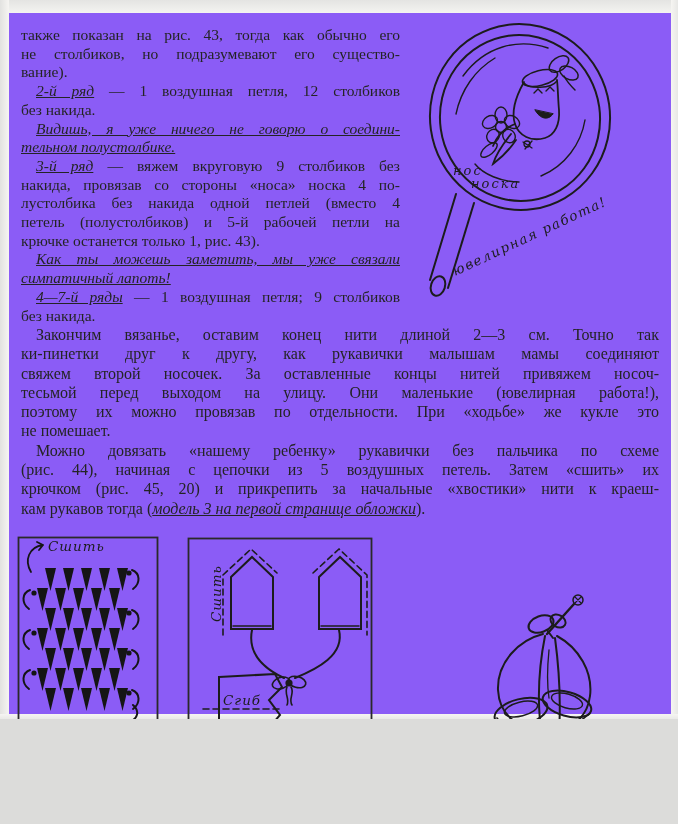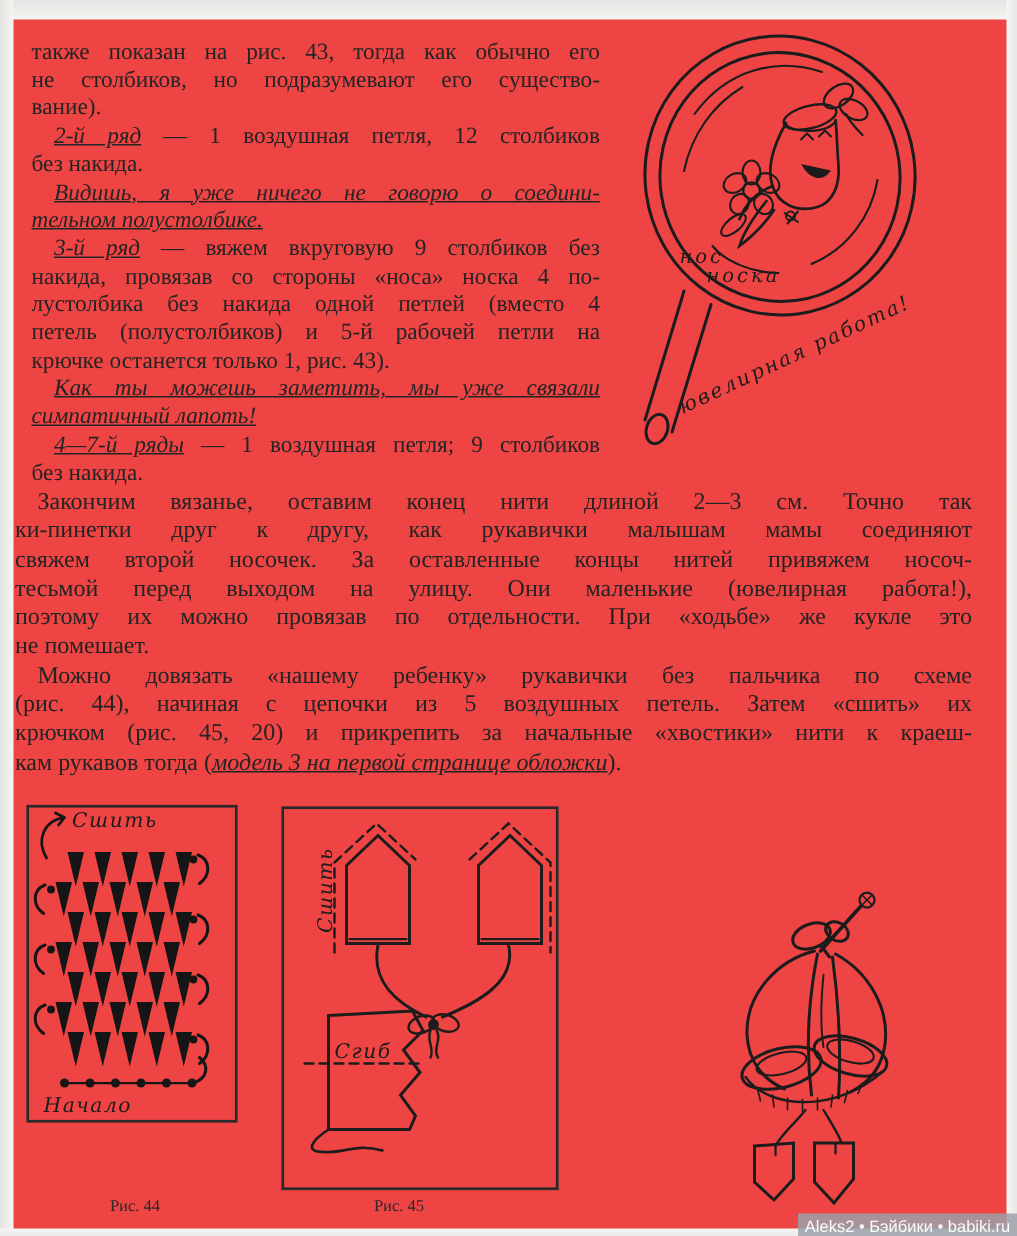--- a/index.html
+++ b/index.html
@@ -1,35 +1,35 @@
 <!DOCTYPE html>
 <html><head>
 <meta charset="utf-8">
 <style>
   html,body{margin:0;padding:0;background:#dcdcda;}
   .page{
-    position:relative; width:678px; height:824px; overflow:hidden;
-    background:#ef4444; color:#242424;
+    position:relative; width:678px; height:719px; overflow:hidden;
+    background:#8b5cf6; color:#242424;
     font-family:"Liberation Serif","DejaVu Serif",serif;
   }
   .edge-top{position:absolute;top:0;left:0;right:0;height:13px;
     background:linear-gradient(#e4e4e2,#f4f4f1);}
   .edge-left{position:absolute;top:0;left:0;bottom:0;width:9px;
     background:linear-gradient(90deg,#e2e2e0,#f6f5f2);}
   .edge-right{position:absolute;top:0;right:0;bottom:0;width:7px;
     background:linear-gradient(270deg,#e7e7e5,#f6f5f2);}
   .edge-bottom{position:absolute;left:0;right:0;bottom:0;height:5px;
     background:linear-gradient(0deg,#e9e9e7,#f6f5f2);}
 
   .leftcol{
     position:absolute; left:21px; top:26px; width:379px;
     font-size:15.5px; line-height:18.7px;
   }
   .bodytext{
-    position:absolute; left:10px; top:325px; width:638px;
+    position:absolute; left:21px; top:325px; width:638px;
     font-size:16px; line-height:19.3px;
   }
   .tline{ text-align:justify; text-align-last:justify; }
   .tline.last{ text-align-last:left; }
   .tline.ind{ text-indent:15px; }
   .it{ font-style:italic;text-decoration:underline; }
 
   svg{position:absolute; overflow:visible;}
   .magnifier{left:423px; top:14px;}
   .fig44{left:17px; top:536px;}

